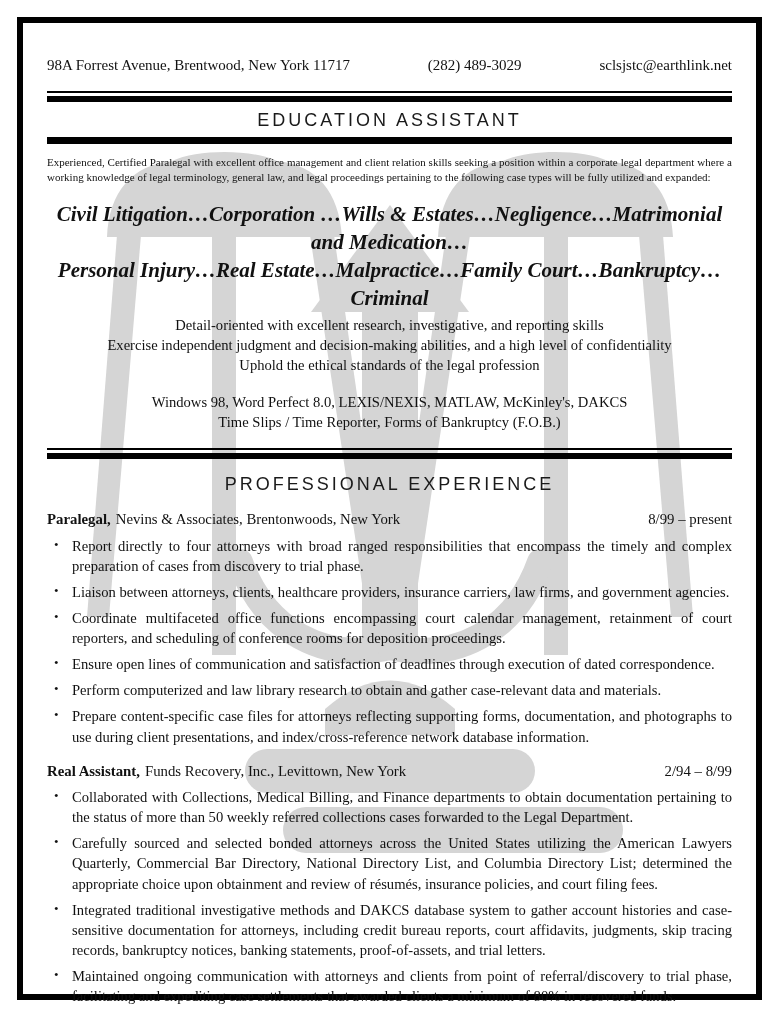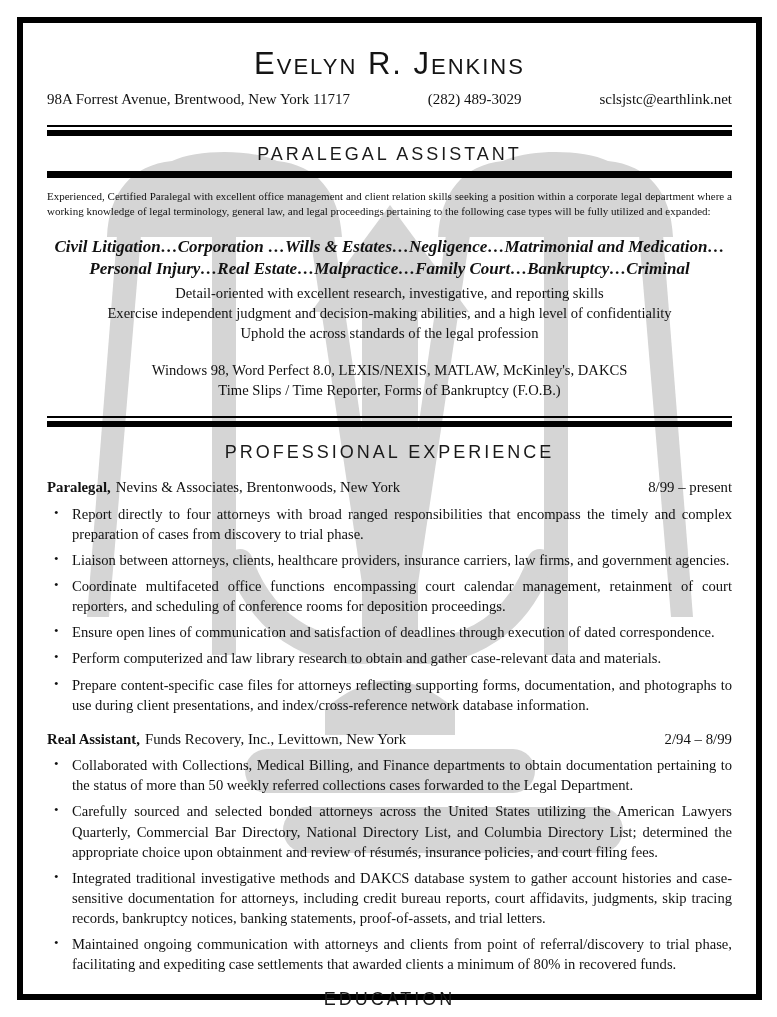--- a/index.html
+++ b/index.html
@@ -46,21 +46,21 @@
     font-weight:400; font-size:18px; letter-spacing:3px;
     line-height:1.2; color:#1a1a1a;
   }
   .section-heading { margin-top:15px; }
   .summary {
     margin:11px 0 16px 0;
     font-size:11px; line-height:1.38; text-align:justify;
   }
   .case-types {
     margin-top:9px; text-align:center;
-    font-size:17px; font-weight:bold; font-style:italic; line-height:1.32;
+    font-size:21px; font-weight:bold; font-style:italic; line-height:1.32;
   }
   .centered-lines { margin-top:4px; text-align:center; font-size:14.6px; line-height:1.36; }
   .software-lines { margin-top:17px; }
   .job-header {
     margin-top:14px;
     display:flex; justify-content:space-between; align-items:flex-start;
     font-size:14.8px; line-height:1.38;
   }
   .job-title { font-weight:bold; margin-right:5px; }
   .job-dates { white-space:nowrap; margin-left:12px; }
@@ -105,46 +105,45 @@
           <path d="M238,562 Q303,505 368,562 L368,588 L238,588 Z"></path>
 
           <rect x="158" y="602" width="290" height="44" rx="22"></rect>
           <rect x="196" y="660" width="340" height="46" rx="23"></rect>
         </g>
       </svg>
     </div>
 
     <div class="content">
 
-      <h1 class="person-name">Evelyn R. Jenkins</h1>
 
       <div class="contact">
         <span>98A Forrest Avenue, Brentwood, New York 11717</span>
         <span>(282) 489-3029</span>
         <span>sclsjstc@earthlink.net</span>
       </div>
 
       <div class="rule-thin"></div>
       <div class="rule-thick"></div>
 
-      <div class="doc-title">PARALEGAL ASSISTANT</div>
+      <div class="doc-title">EDUCATION ASSISTANT</div>
 
       <div class="rule-title-bottom"></div>
 
       <p class="summary">Experienced, Certified Paralegal with excellent office management and client relation skills seeking a position within a corporate legal department where a working knowledge of legal terminology, general law, and legal proceedings pertaining to the following case types will be fully utilized and expanded:</p>
 
       <div class="case-types">
         <div>Civil Litigation…Corporation …Wills &amp; Estates…Negligence…Matrimonial and Medication…</div>
         <div>Personal Injury…Real Estate…Malpractice…Family Court…Bankruptcy…Criminal</div>
       </div>
 
       <div class="centered-lines">
         <div>Detail-oriented with excellent research, investigative, and reporting skills</div>
         <div>Exercise independent judgment and decision-making abilities, and a high level of confidentiality</div>
-        <div>Uphold the across standards of the legal profession</div>
+        <div>Uphold the ethical standards of the legal profession</div>
       </div>
 
       <div class="centered-lines software-lines">
         <div>Windows 98, Word Perfect 8.0, LEXIS/NEXIS, MATLAW, McKinley's, DAKCS</div>
         <div>Time Slips / Time Reporter, Forms of Bankruptcy (F.O.B.)</div>
       </div>
 
       <div class="rule-thin"></div>
       <div class="rule-thick"></div>
 

